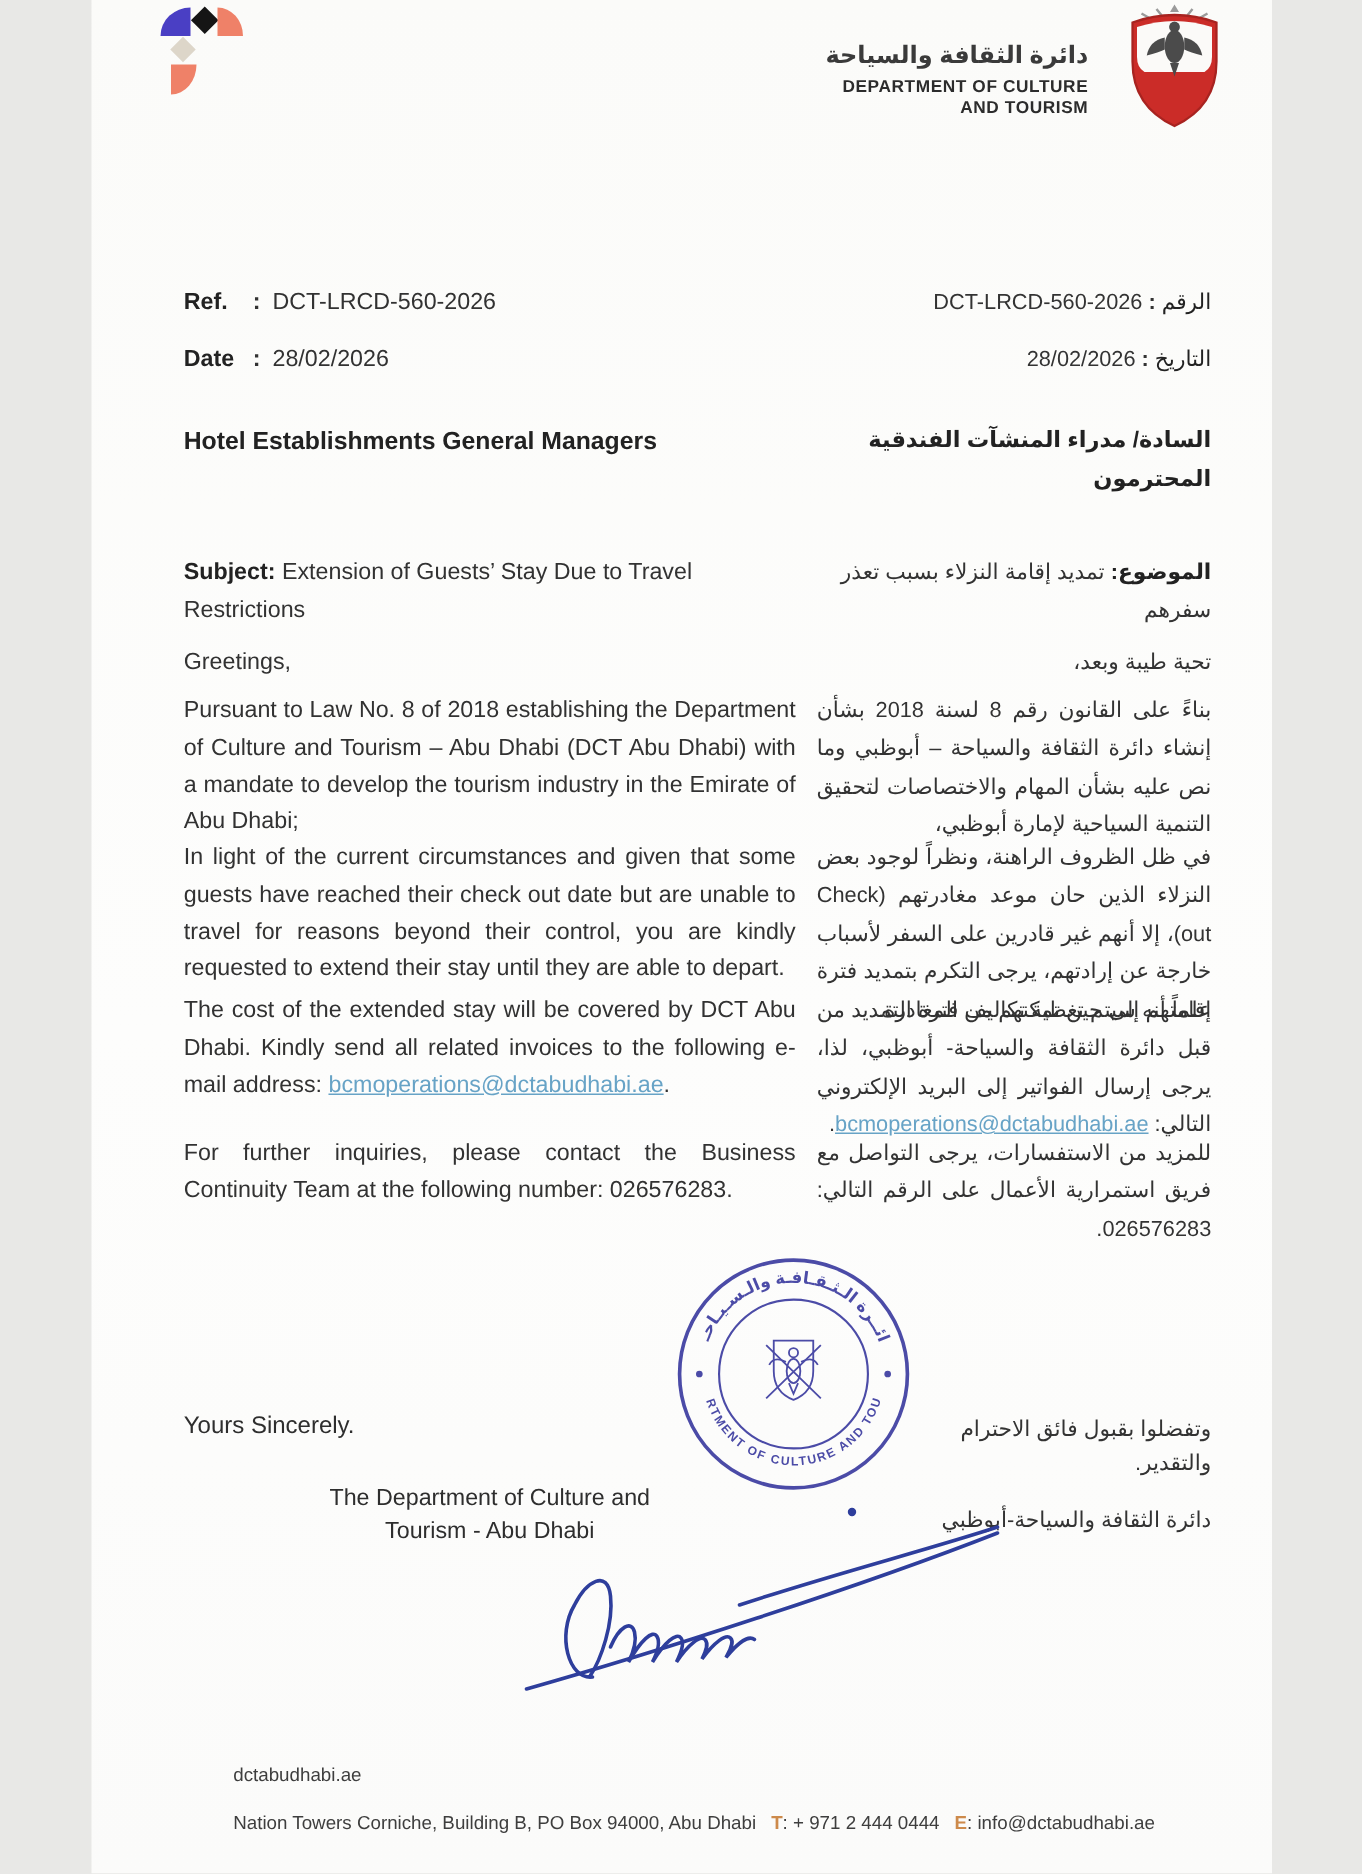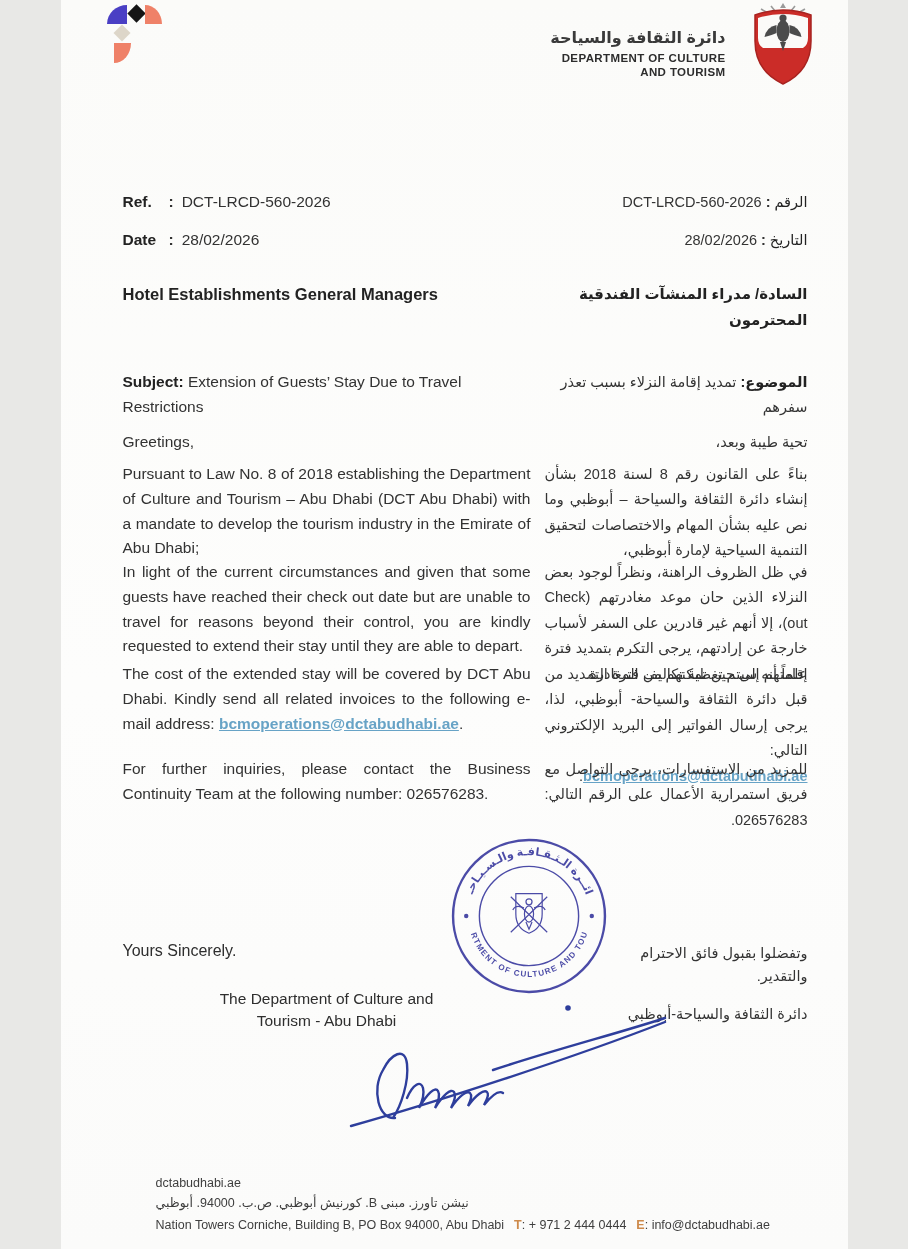--- a/index.html
+++ b/index.html
@@ -26,32 +26,32 @@
   .row{position:absolute;left:62px;right:40px;display:grid;grid-template-columns:408px 1fr;column-gap:14px;}
   .en{text-align:justify;font-size:15.5px;line-height:1.6;color:#323232;}
   .ar{direction:rtl;text-align:justify;font-size:14.5px;line-height:1.75;color:#333;}
   .nojust{text-align:left;}
   .ar.nojust{text-align:right;}
   .b{font-weight:bold;color:#222;}
   .lbl{font-weight:bold;color:#222;display:inline-block;min-width:44px;}
   .lbl-ar{font-weight:normal;color:#222;}
   .colon{margin:0 8px 0 2px;font-weight:bold;}
   .colon-ar{margin:0 4px;font-weight:bold;}
-  .mail{color:#67a3c6;text-decoration:underline;cursor:pointer;font-weight:bold;}
+  .mail{color:#67a3c6;text-decoration:underline;cursor:pointer;}
   
   .seal{position:absolute;left:388px;top:836px;opacity:.92;}
   .sig{position:absolute;left:282px;top:998px;}
   
   .close-en-s{margin-bottom:28px;font-size:16px;}
   .close-org{font-size:15.5px;line-height:1.45;text-align:center;}
   .close-ar1{font-size:14.5px;line-height:1.6;}
   .close-ar-org{margin-top:14px;font-size:14.5px;}
   
   .footer{position:absolute;left:95px;top:1174px;font-size:12.5px;color:#3e3e3e;line-height:1.55;}
-  .footer .site{margin-bottom:1px;}
+  .footer .site{margin-bottom:13px;}
   .footer .adr-ar{direction:rtl;text-align:left;margin-bottom:2px;}
   .footer .olab{color:#cd8a4b;font-weight:bold;margin-left:10px;}
 </style>
 </head>
 <body>
 
 <div class="page">
 
   <div class="mark mark-top">
     <div class="q-blue"></div>
@@ -191,21 +191,20 @@
         <path d="M150,72 C210,52 280,34 322,20"></path>
         <path d="M52,120 C36,122 28,92 40,72 C48,56 62,48 64,66 C66,84 58,108 50,120"></path>
         <path d="M64,100 C70,86 78,82 80,90 C82,98 78,106 76,110 C84,96 92,88 95,93 C98,98 94,106 92,110 C100,97 108,90 111,94 C114,98 110,106 108,110 C116,98 124,92 127,95 C130,98 127,104 125,108 C133,97 141,91 144,94 C147,97 143,103 141,107 C149,97 156,92 160,95"></path>
         <circle cx="225" cy="10" r="1.6" fill="#2e3e9c"></circle>
       </g>
     </svg>
   </div>
 
   <div class="footer">
     <div class="site">dctabudhabi.ae</div>
-    <div class="adr-ar">نيشن تاورز. مبنى B. كورنيش أبوظبي. ص.ب. 94000. أبوظبي</div>
     <div class="adr-en">
       <span>Nation Towers Corniche, Building B, PO Box 94000, Abu Dhabi</span><span class="olab">T</span><span>: + 971 2 444 0444</span><span class="olab">E</span><span>: info@dctabudhabi.ae</span>
     </div>
   </div>
 
   <div class="mark mark-foot">
     <div class="q-blue"></div>
     <div class="d-black"></div>
     <div class="q-salmon-top"></div>
     <div class="d-beige"></div>

